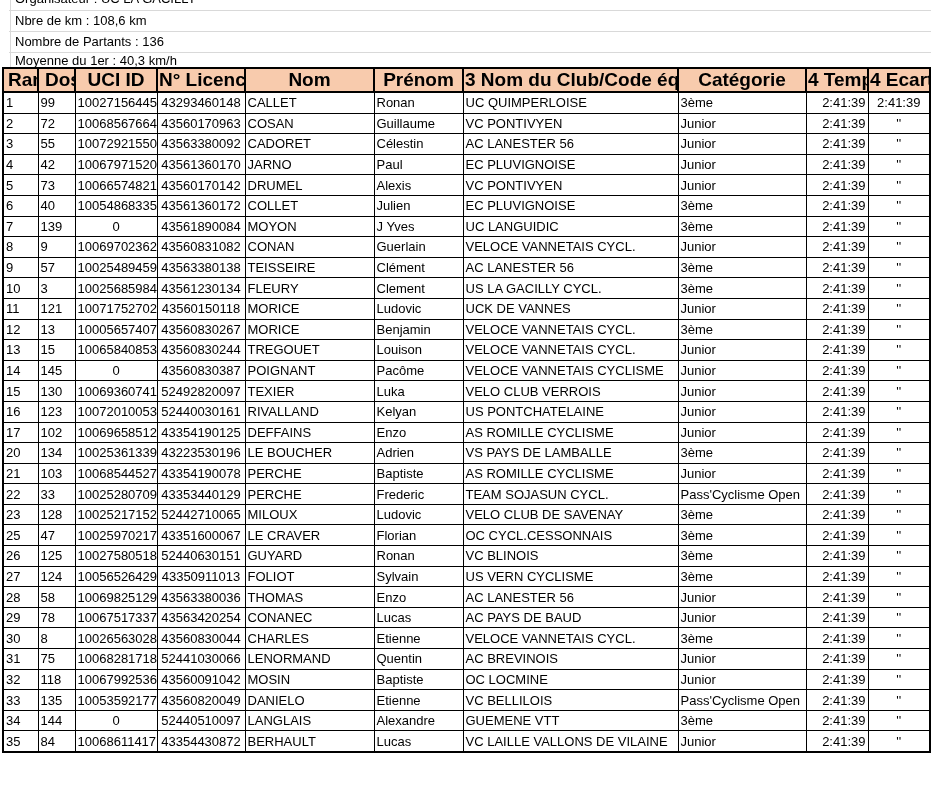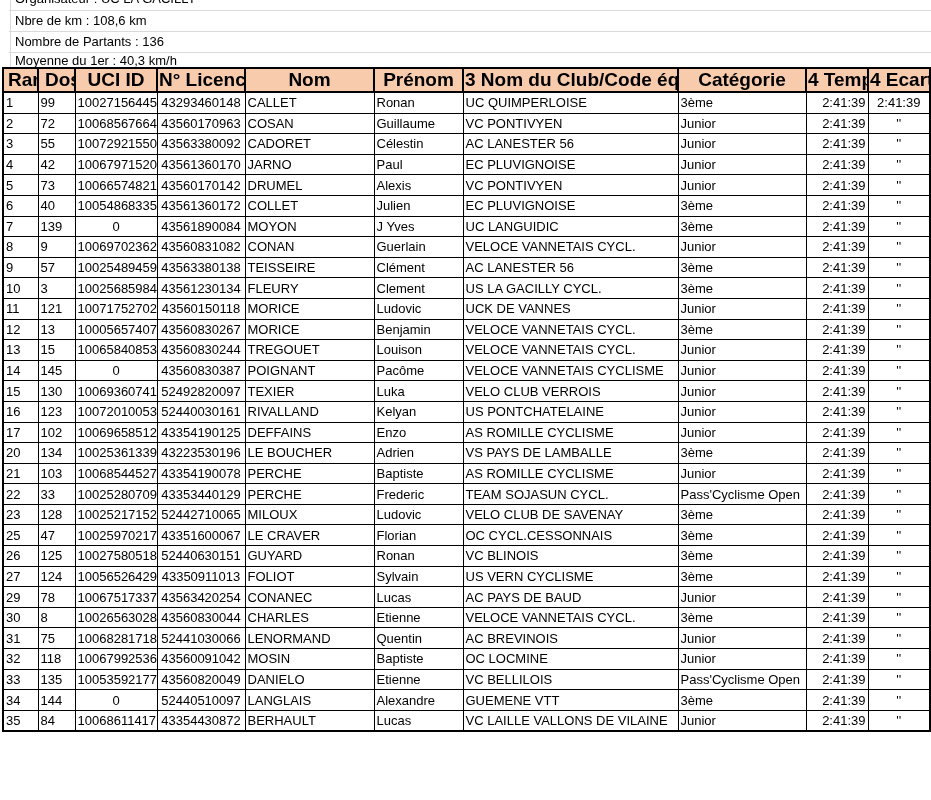--- a/index.html
+++ b/index.html
@@ -376,20 +376,32 @@
       <td class="ac">10056526429</td>
       <td class="ac">43350911013</td>
       <td class="al">FOLIOT</td>
       <td class="al">Sylvain</td>
       <td class="al">US VERN CYCLISME</td>
       <td class="al">3ème</td>
       <td class="ar">2:41:39</td>
       <td class="ac">''</td>
     </tr>
         <tr>
+      <td class="al">28</td>
+      <td class="al">58</td>
+      <td class="ac">10069825129</td>
+      <td class="ac">43563380036</td>
+      <td class="al">THOMAS</td>
+      <td class="al">Enzo</td>
+      <td class="al">AC LANESTER 56</td>
+      <td class="al">Junior</td>
+      <td class="ar">2:41:39</td>
+      <td class="ac">''</td>
+    </tr>
+        <tr>
       <td class="al">29</td>
       <td class="al">78</td>
       <td class="ac">10067517337</td>
       <td class="ac">43563420254</td>
       <td class="al">CONANEC</td>
       <td class="al">Lucas</td>
       <td class="al">AC PAYS DE BAUD</td>
       <td class="al">Junior</td>
       <td class="ar">2:41:39</td>
       <td class="ac">''</td>

